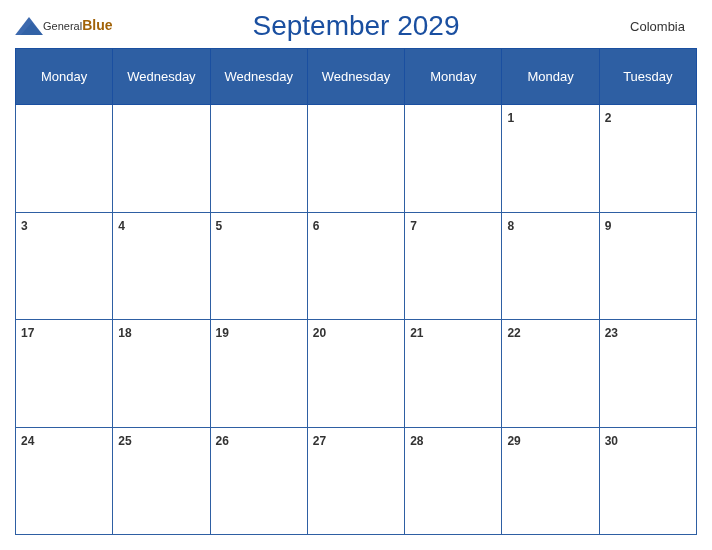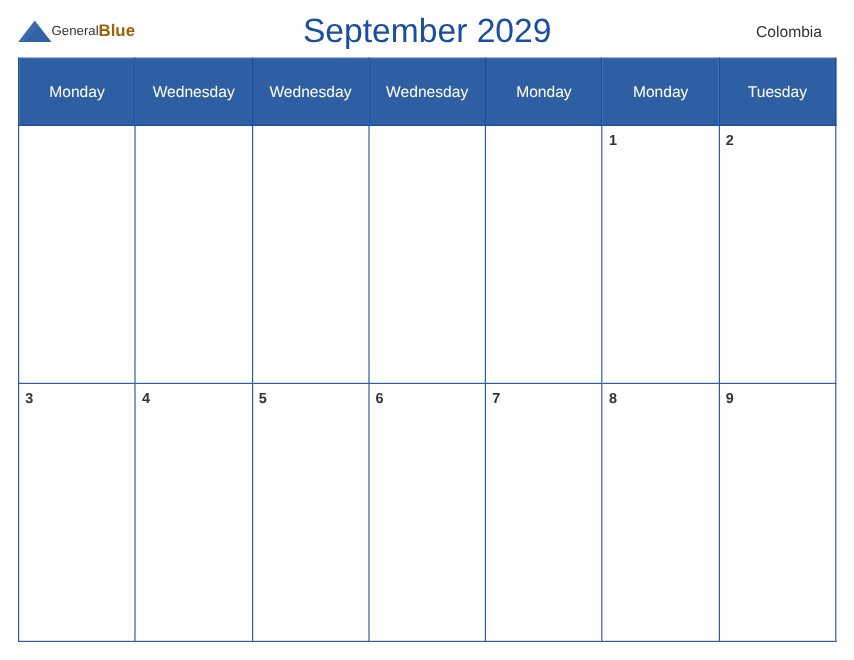--- a/index.html
+++ b/index.html
@@ -127,14 +127,32 @@
       </tr>
       <tr>
         <td><span class="day-number">3</span></td>
         <td><span class="day-number">4</span></td>
         <td><span class="day-number">5</span></td>
         <td><span class="day-number">6</span></td>
         <td><span class="day-number">7</span></td>
         <td><span class="day-number">8</span></td>
         <td><span class="day-number">9</span></td>
       </tr>
+      <tr>
+        <td><span class="day-number">17</span></td>
+        <td><span class="day-number">18</span></td>
+        <td><span class="day-number">19</span></td>
+        <td><span class="day-number">20</span></td>
+        <td><span class="day-number">21</span></td>
+        <td><span class="day-number">22</span></td>
+        <td><span class="day-number">23</span></td>
+      </tr>
+      <tr>
+        <td><span class="day-number">24</span></td>
+        <td><span class="day-number">25</span></td>
+        <td><span class="day-number">26</span></td>
+        <td><span class="day-number">27</span></td>
+        <td><span class="day-number">28</span></td>
+        <td><span class="day-number">29</span></td>
+        <td><span class="day-number">30</span></td>
+      </tr>
     </tbody>
 </table>
 
 </body></html>

